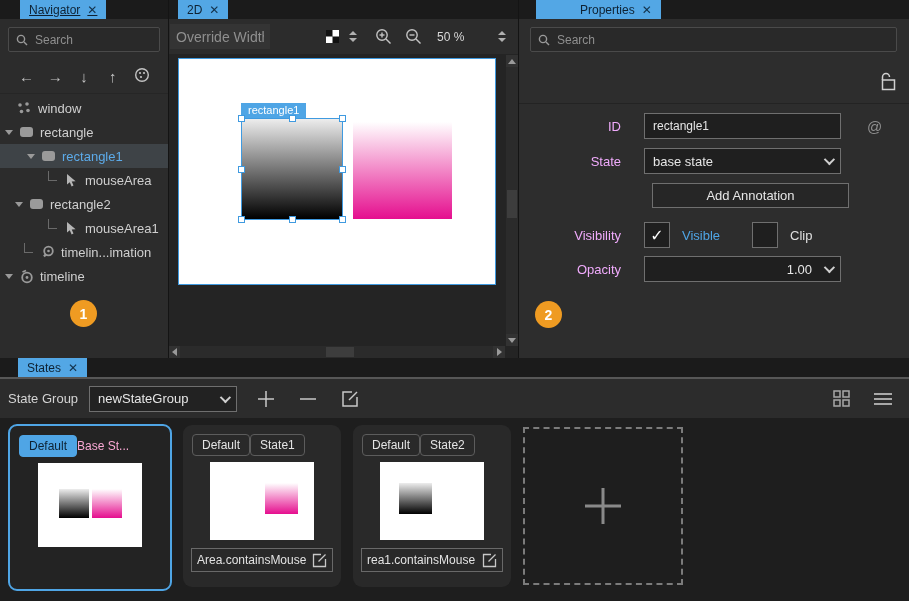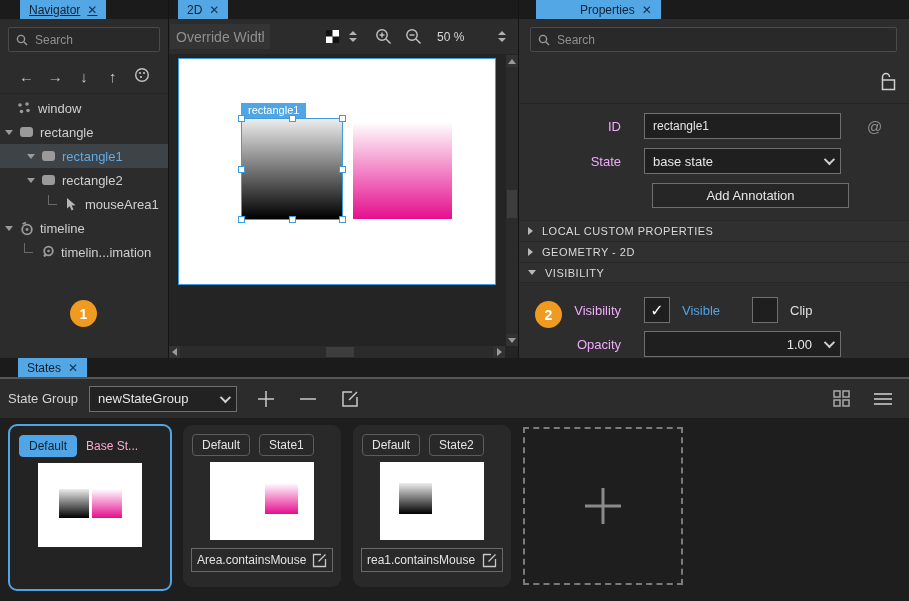--- a/index.html
+++ b/index.html
@@ -97,21 +97,21 @@
   
   .statesbar { height:41px; background:#2c2c2c; display:flex; align-items:center;
                border-top:2px solid #575757; }
   .sg-dd { width:148px; height:26px; background:#222; border:1px solid #6f6f6f;
            display:flex; align-items:center; justify-content:space-between;
            padding:0 8px; margin-left:11px; font-size:13px; color:#e6e6e6; }
   .ico-btn { margin-left:16px; display:flex; align-items:center; justify-content:center; width:26px; height:26px; }
   .statesbody { position:absolute; left:0; top:60px; right:0; bottom:0; background:#1e1e1e; }
   .scard { position:absolute; border-radius:9px; background:#292929; }
   .scard.selcard { background:#232323; border:2px solid #4fa5e5; }
-  .cardtop { display:flex; align-items:center; gap:9px; padding:9px 0 0 9px; }
+  .cardtop { display:flex; align-items:center; padding:9px 0 0 9px; }
   .pill { font-size:12px; padding:3px 9px; border-radius:4px; color:#e4e4e4;
           border:1px solid #5c5c5c; background:transparent; white-space:nowrap; }
   .pill.bluepill { background:#4fa5e5; border-color:#4fa5e5; color:#0e2233; }
   .cardname { font-size:12px; color:#f9a8d4; white-space:nowrap; }
   .thumb { position:relative; width:104px; height:80px; background:#fff; margin:6px auto 0; }
   .mini { position:absolute; }
   .cond { display:flex; align-items:center; gap:6px; height:24px; margin:8px 8px 0;
           border:1px solid #696969; padding:0 5px; font-size:12px; color:#e2e2e2;
           white-space:nowrap; overflow:hidden; }
   .cond .editwrap { margin-left:auto; display:flex; }
@@ -173,57 +173,66 @@
           </span>
         <span>rectangle</span>
       </div>
       <div class="trow sel" style="padding-left:27px;">
         <span class="exp"></span>
         <span class="ticon">
             <span class="rect-ic"></span>
           </span>
         <span>rectangle1</span>
       </div>
-      <div class="trow" style="padding-left:27px;">
-        <span class="exp"></span>
-        <span class="ticon">
-            <span class="rect-ic"></span>
-          </span>
-        <span>rectangle2</span>
-      </div>
       <div class="trow" style="padding-left:48px;">
         <span class="lconn"></span>
         <span class="ticon">
           <svg width="11" height="13" viewBox="0 0 11 13">
               <path d="M1 0 L1 10.5 L3.8 8.2 L5.6 12.4 L7.5 11.5 L5.7 7.4 L9.6 7.2 Z" fill="#b5b5b5"></path>
             </svg>
         </span>
+        <span>mouseArea</span>
+      </div>
+      <div class="trow" style="padding-left:15px;">
+        <span class="exp"></span>
+        <span class="ticon">
+            <span class="rect-ic"></span>
+          </span>
+        <span>rectangle2</span>
+      </div>
+      <div class="trow" style="padding-left:48px;">
+        <span class="lconn"></span>
+        <span class="ticon">
+          <svg width="11" height="13" viewBox="0 0 11 13">
+              <path d="M1 0 L1 10.5 L3.8 8.2 L5.6 12.4 L7.5 11.5 L5.7 7.4 L9.6 7.2 Z" fill="#b5b5b5"></path>
+            </svg>
+        </span>
         <span>mouseArea1</span>
+      </div>
+      <div class="trow" style="padding-left:24px;">
+        <span class="lconn"></span>
+        <span class="ticon">
+          <svg width="15" height="14" viewBox="0 0 15 14">
+              <circle cx="8.5" cy="6" r="4.3" fill="none" stroke="#9a9a9a" stroke-width="1.8"></circle>
+              <circle cx="8.5" cy="6" r="1.3" fill="#9a9a9a"></circle>
+              <path d="M4 11.5 L6 9" stroke="#9a9a9a" stroke-width="2.2" fill="none"></path>
+            </svg>
+        </span>
+        <span>timelin...imation</span>
       </div>
       <div class="trow" style="padding-left:5px;">
         <span class="exp"></span>
         <span class="ticon">
           <svg width="15" height="15" viewBox="0 0 15 15">
               <circle cx="8" cy="8.5" r="4.8" fill="none" stroke="#9a9a9a" stroke-width="1.8"></circle>
               <circle cx="8" cy="8.5" r="1.4" fill="#9a9a9a"></circle>
               <path d="M3.5 3 L7 1.5" stroke="#9a9a9a" stroke-width="1.8" fill="none"></path>
             </svg>
         </span>
         <span>timeline</span>
-      </div>
-      <div class="trow" style="padding-left:24px;">
-        <span class="lconn"></span>
-        <span class="ticon">
-          <svg width="15" height="14" viewBox="0 0 15 14">
-              <circle cx="8.5" cy="6" r="4.3" fill="none" stroke="#9a9a9a" stroke-width="1.8"></circle>
-              <circle cx="8.5" cy="6" r="1.3" fill="#9a9a9a"></circle>
-              <path d="M4 11.5 L6 9" stroke="#9a9a9a" stroke-width="2.2" fill="none"></path>
-            </svg>
-        </span>
-        <span>timelin...imation</span>
       </div>
     </div>
     <div class="badge" style="left:70px;top:300px;">1</div>
   </section>
 
   <section class="panel" style="left:168px;top:0;width:350px;height:358px;background:#242424;">
     <div class="tabbar">
       <div class="tab" style="margin-left:10px;">
         <span>2D</span>
         <span class="tabclose">✕</span>
@@ -337,34 +346,20 @@
     <div class="prow">
       <span class="plabel">State</span>
       <div class="field dd">
         <span>base state</span>
         <span class="chev"></span>
       </div>
     </div>
     <div class="prow">
       <div class="btn">Add Annotation</div>
     </div>
-    <div class="sections">
-      <div class="sect">
-        <i class="tri-right" style="border-left-color:#b8b8b8;"></i>
-        <span>LOCAL CUSTOM PROPERTIES</span>
-      </div>
-      <div class="sect">
-        <i class="tri-right" style="border-left-color:#b8b8b8;"></i>
-        <span>GEOMETRY - 2D</span>
-      </div>
-      <div class="sect">
-        <i class="tri-down" style="border-top-color:#b8b8b8;"></i>
-        <span>VISIBILITY</span>
-      </div>
-    </div>
     <div class="prow" style="margin-top:14px;">
       <span class="plabel">Visibility</span>
       <span class="checkbox">
           <span class="check">✓</span>
         </span>
       <span class="vislabel">Visible</span>
       <span class="checkbox"></span>
       <span class="cliplabel">Clip</span>
     </div>
     <div class="prow" style="margin-top:8px;">

